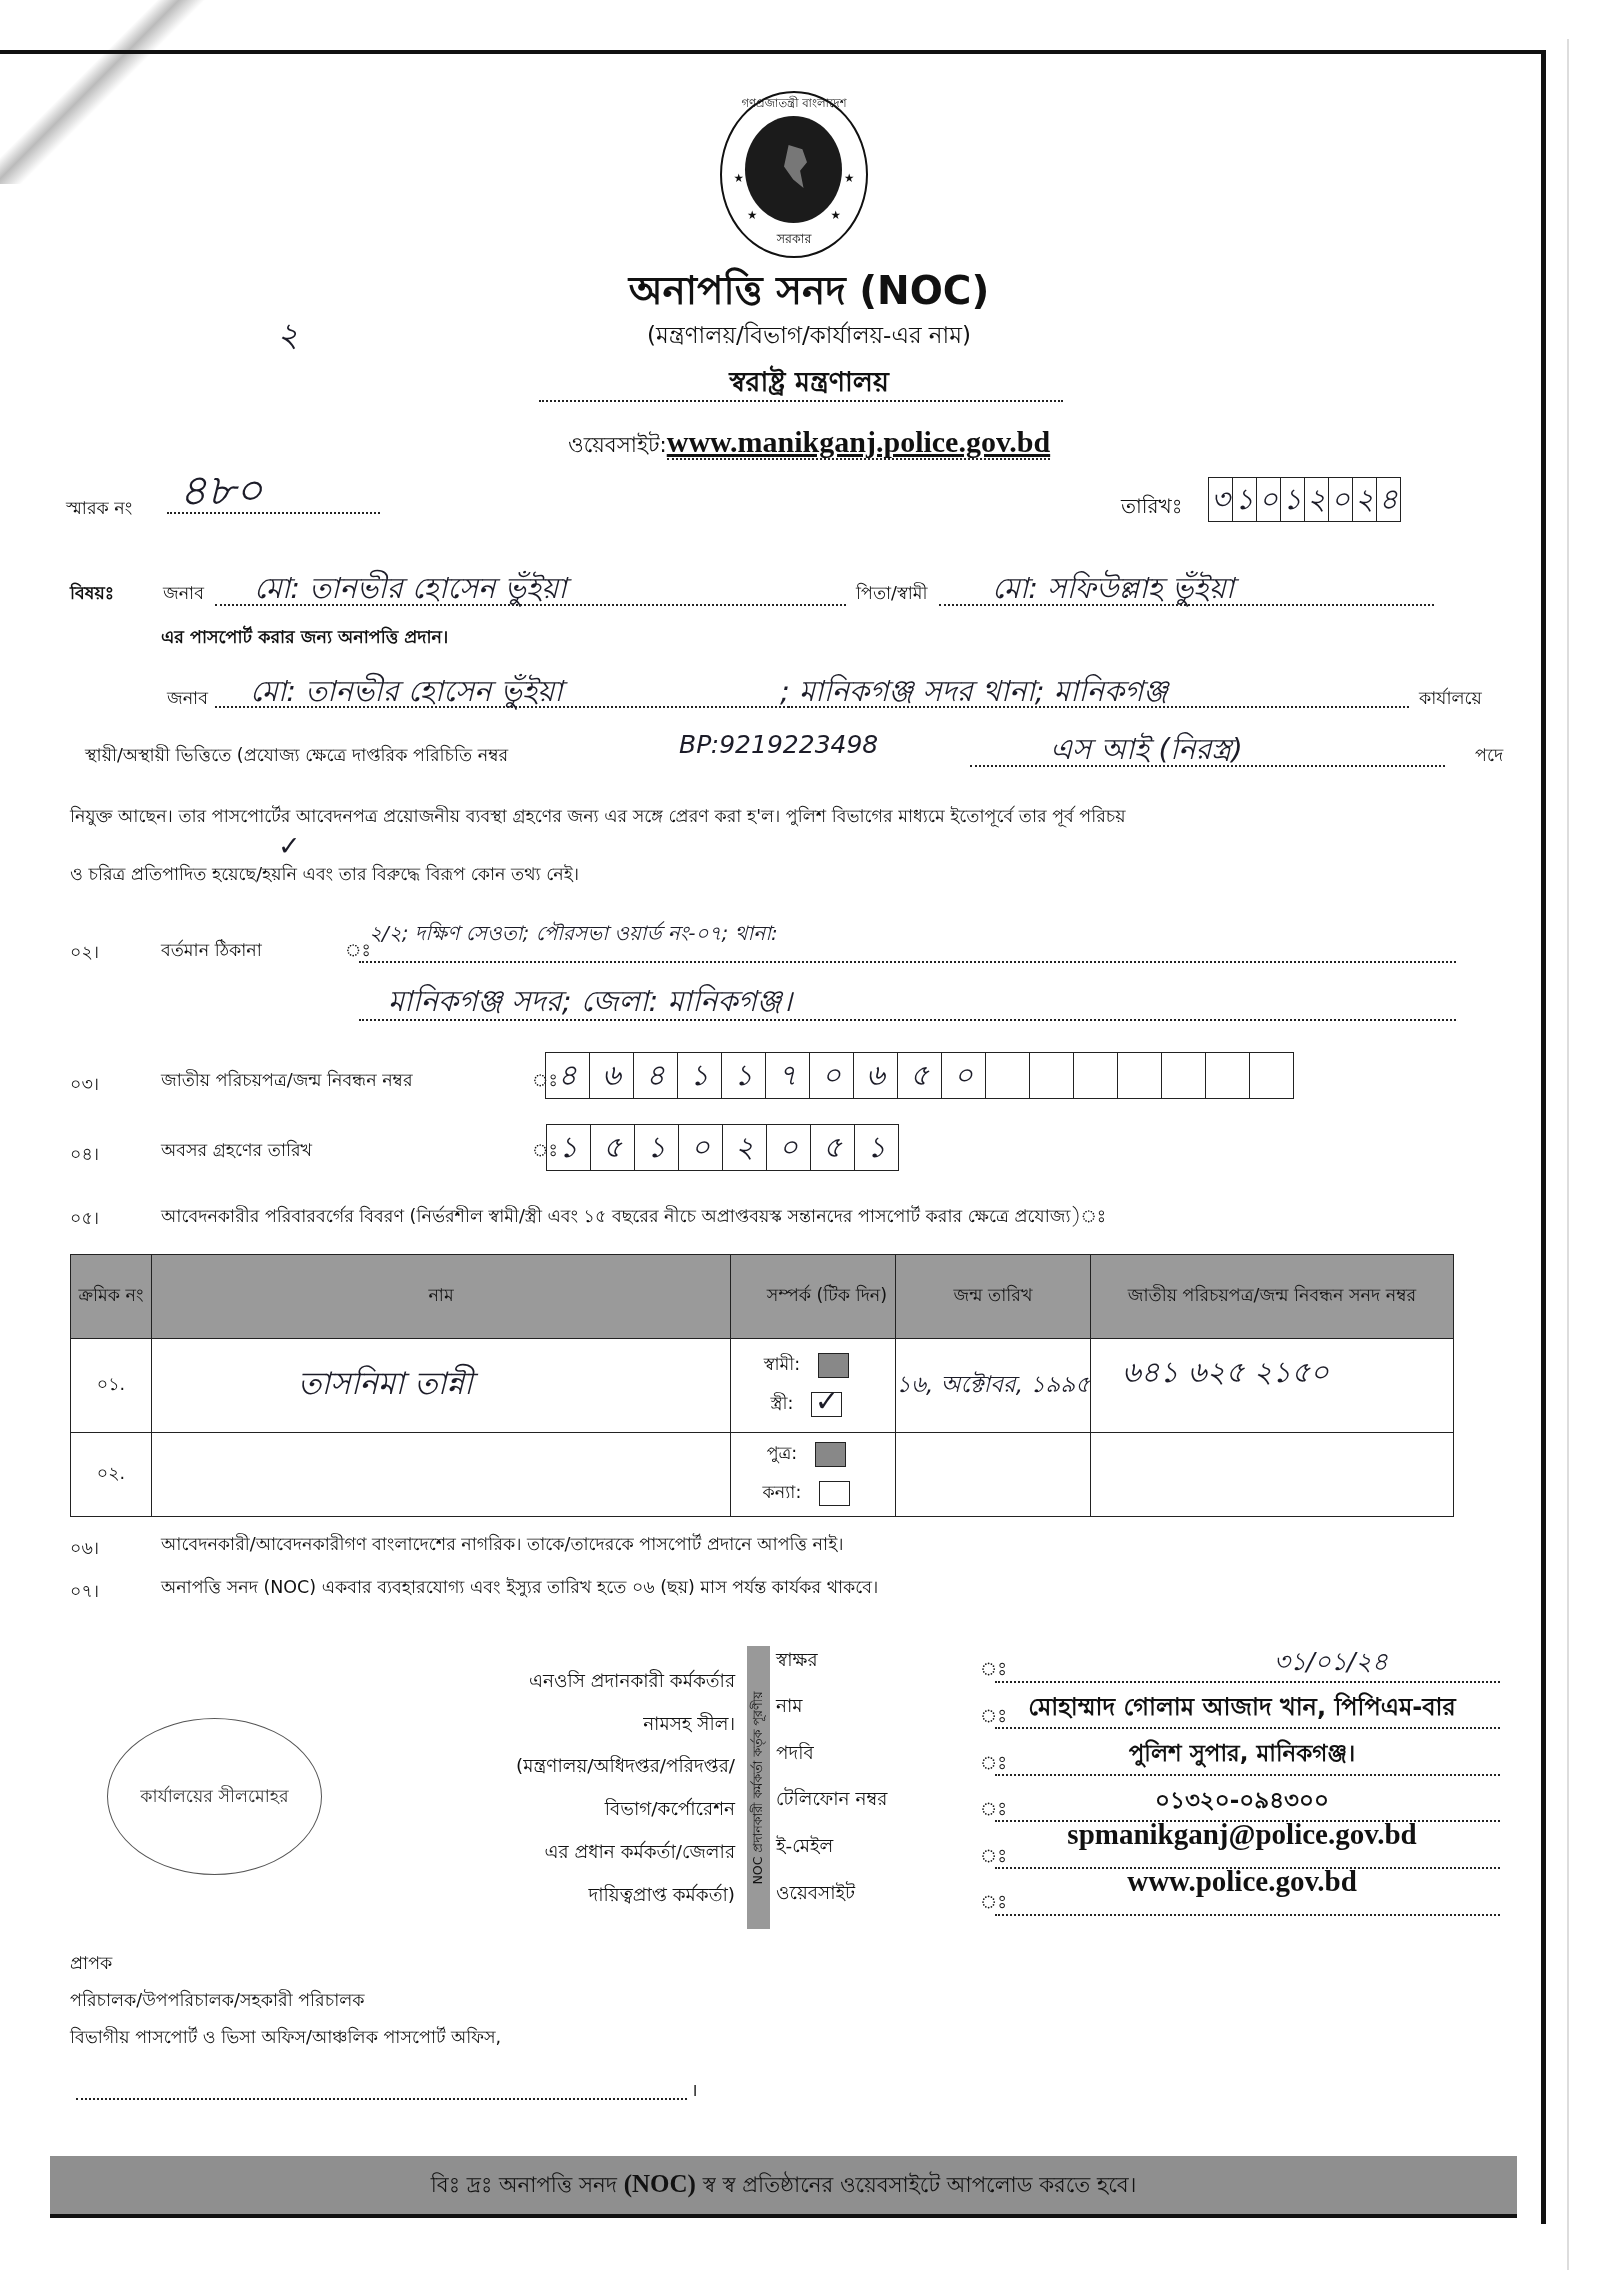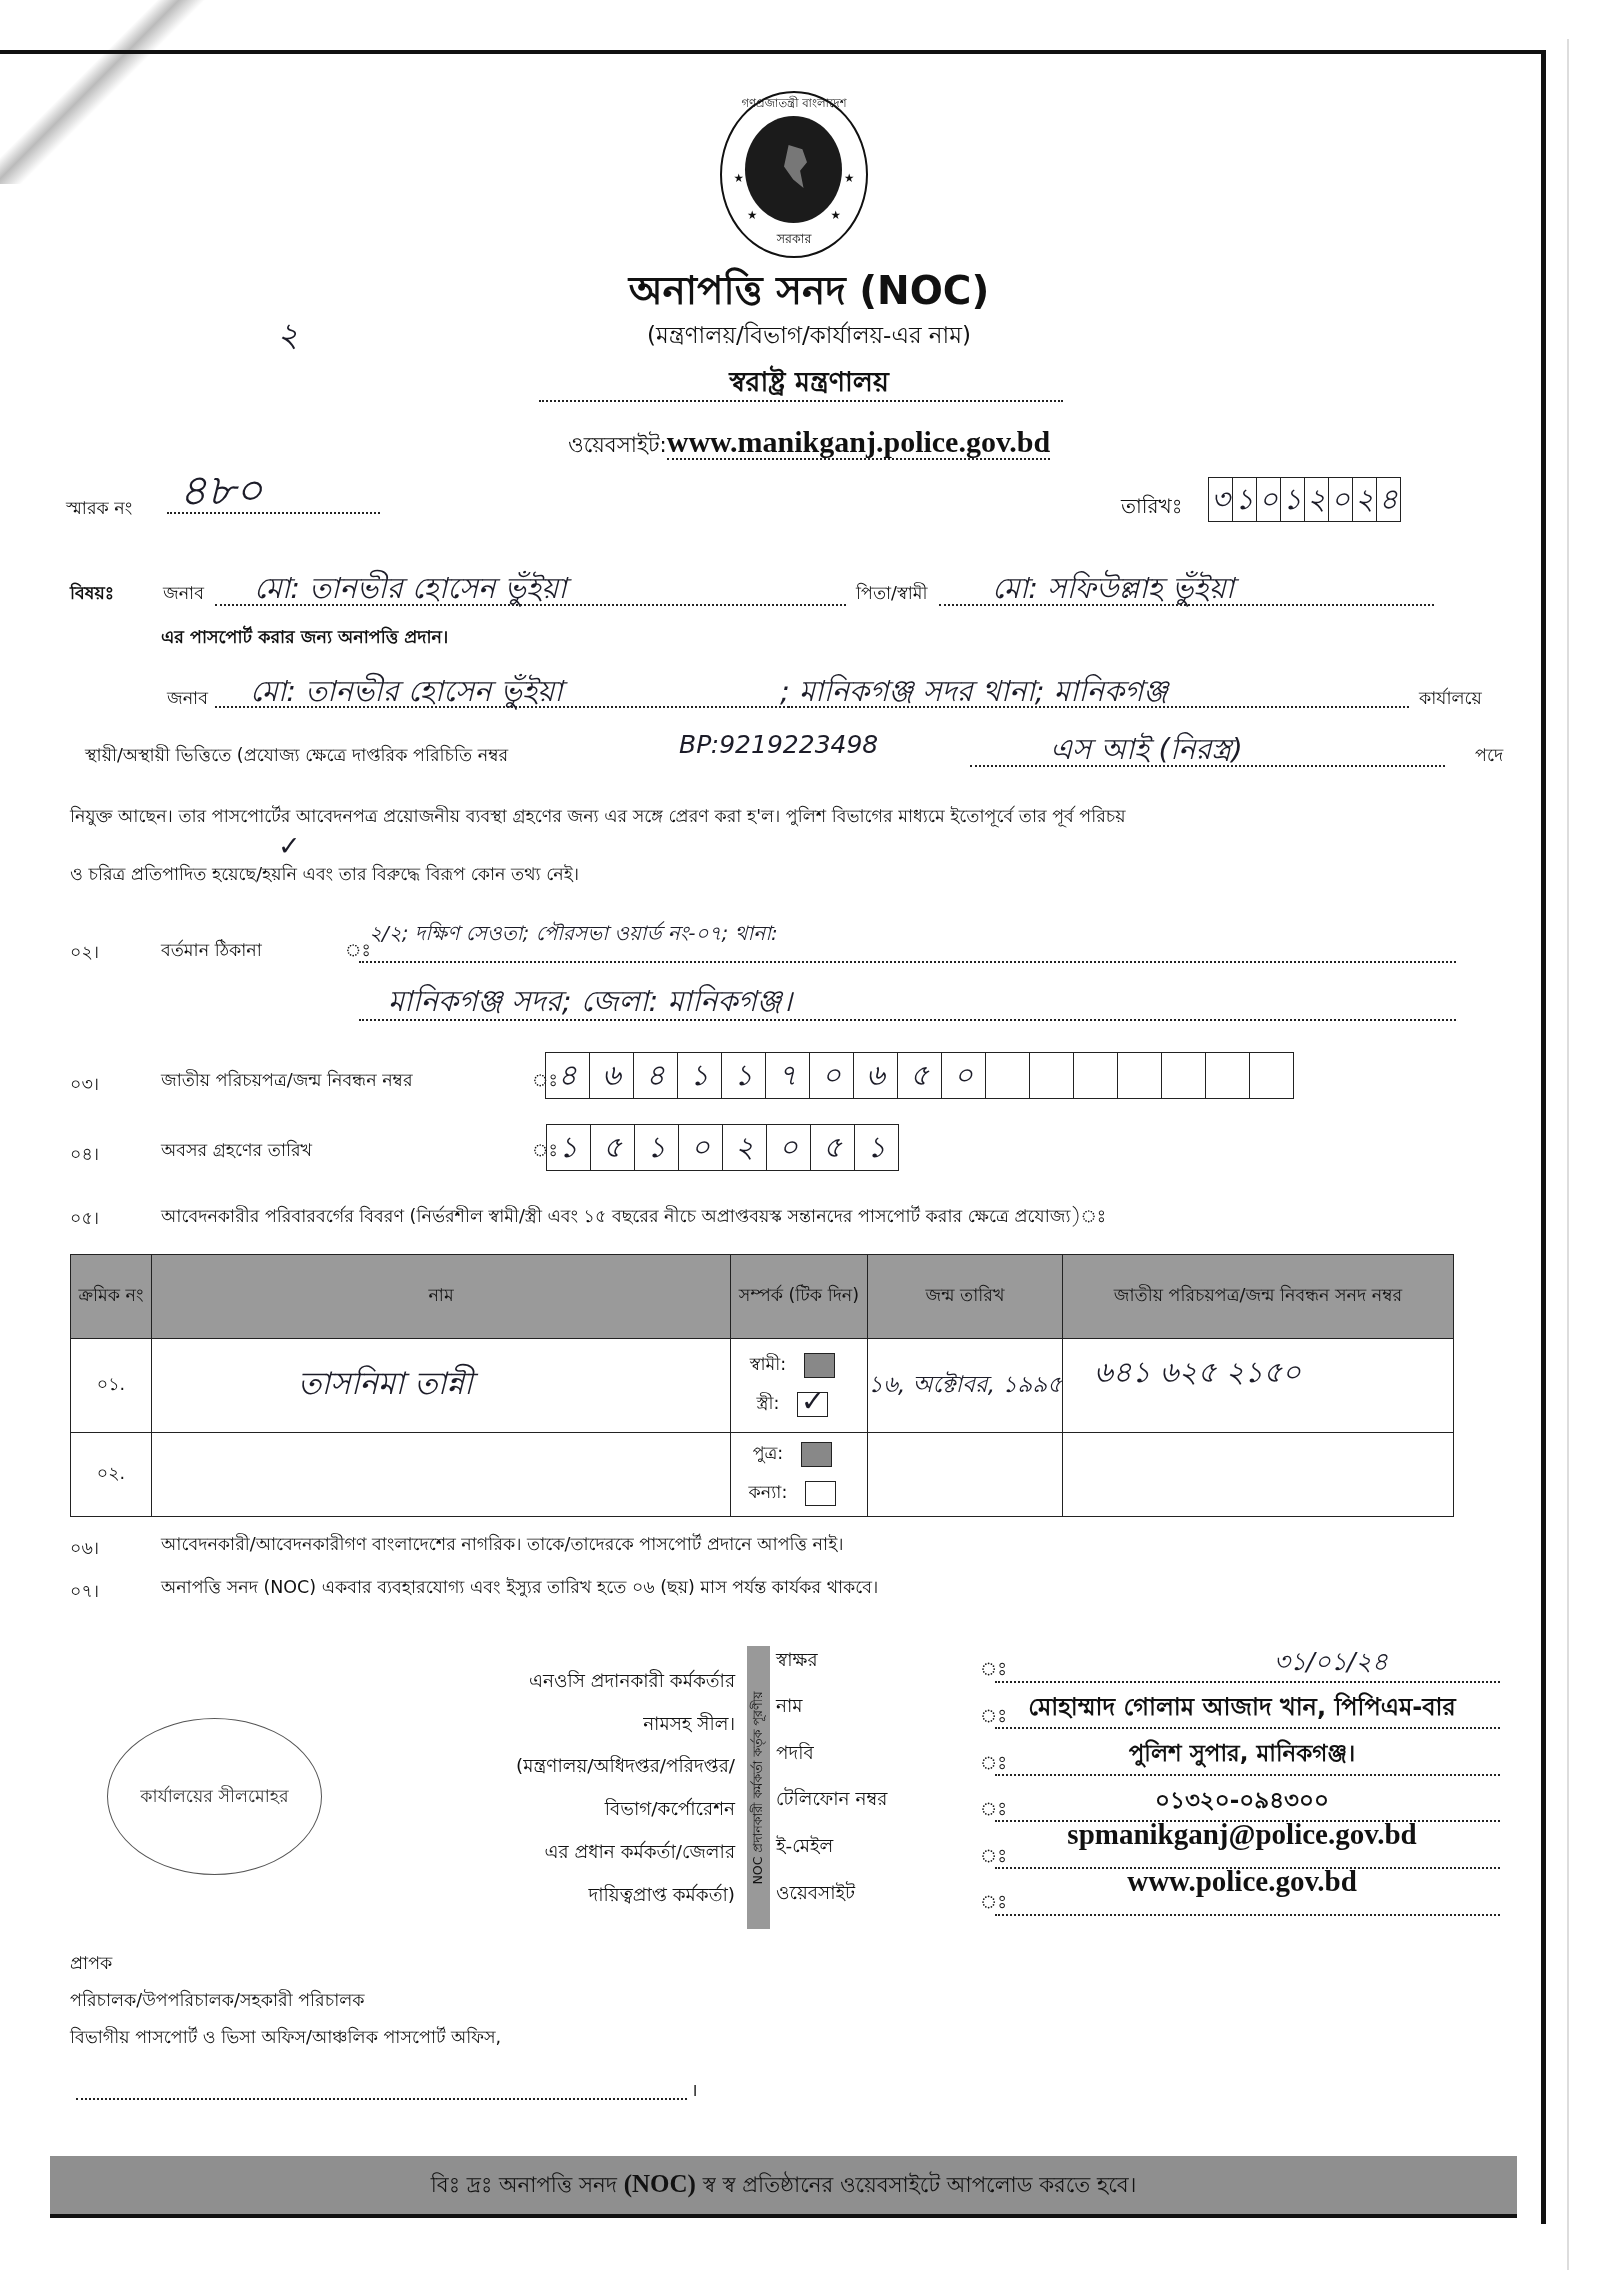--- a/index.html
+++ b/index.html
@@ -3,21 +3,21 @@
 <meta charset="utf-8">
 <style>
   html, body { margin:0; padding:0; }
   body {
     width:1618px; height:2271px; position:relative; overflow:hidden;
     background:#ffffff; color:#111;
     font-family:"DejaVu Sans", sans-serif;
   }
   .abs { position:absolute; }
   .hand { font-family:"DejaVu Sans", sans-serif; color:#1c1c28; font-style:italic; }
-  .serif { font-family:"Liberation Serif", "DejaVu Serif", serif; }
+  .serif { font-family:"Liberation Serif", "DejaVu Serif", serif;text-decoration:underline; }
   .dots { border-bottom:2.9px dotted #222; }
   
   #frame {
     position:absolute; left:0; top:50px; width:1546px; height:2174px;
     border-top:4.9px solid #111; border-right:5.8px solid #111; box-sizing:border-box;
   }
   #fold {
     position:absolute; left:-39px; top:0; width:252px; height:184px;
     background:linear-gradient(135deg,#fff 0%,#fff 45%,#bbb 50%,#fff 56%);
   }
@@ -194,21 +194,21 @@
   </div>
 
 <div class="abs line" style="left:70px;top:1205px;">০৫।</div>
 <div class="abs line" style="left:161px;top:1203px;">আবেদনকারীর পরিবারবর্গের বিবরণ (নির্ভরশীল স্বামী/স্ত্রী এবং ১৫ বছরের নীচে অপ্রাপ্তবয়স্ক সন্তানদের পাসপোর্ট করার ক্ষেত্রে প্রযোজ্য)ঃ</div>
 
 <table id="table">
   <thead>
     <tr>
       <th style="width:80px;">ক্রমিক নং</th>
       <th style="width:578px;">নাম</th>
-      <th style="width:136px;">সম্পর্ক (টিক দিন)</th>
+      <th style="width:136px;padding-left:28px;">সম্পর্ক (টিক দিন)</th>
       <th style="width:194px;">জন্ম তারিখ</th>
       <th>জাতীয় পরিচয়পত্র/জন্ম নিবন্ধন সনদ নম্বর</th>
     </tr>
   </thead>
   <tbody>
     <tr>
       <td style="text-align:center;">০১.</td>
       <td class="hand" style="font-size:31px;padding-left:146px;">তাসনিমা তান্নী</td>
       <td>
         <div class="rel-row">

